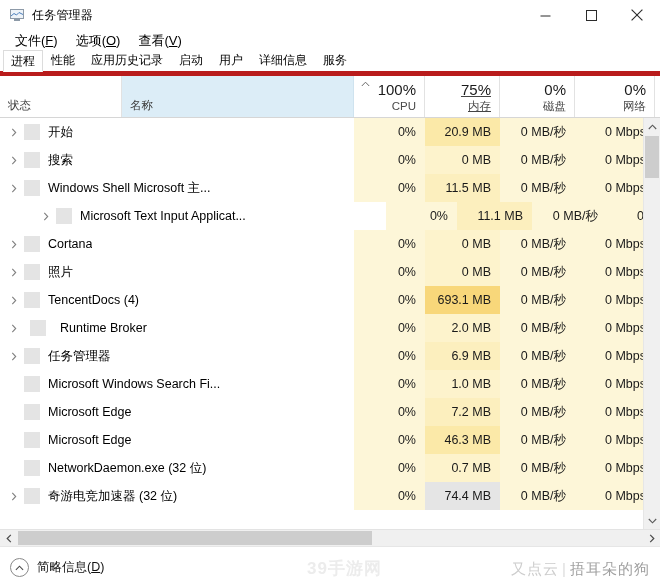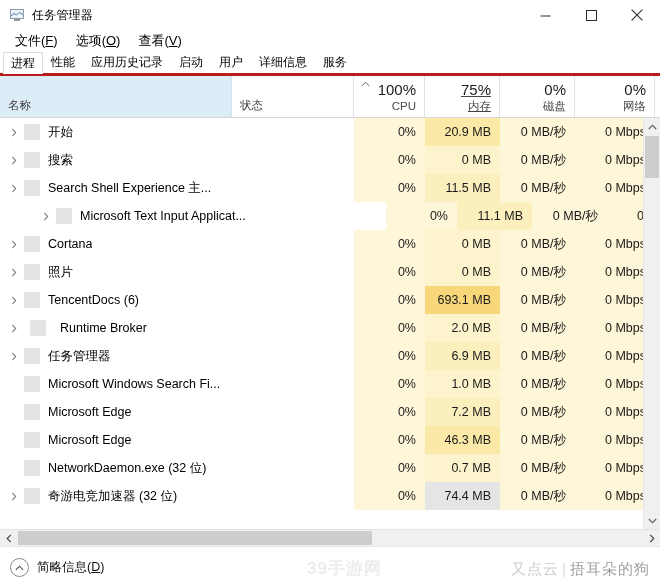--- a/index.html
+++ b/index.html
@@ -105,21 +105,21 @@
   .menu-item u { text-decoration: underline; }
 
   
   .tabstrip {
     height: 23px;
     min-height: 23px;
     display: flex;
     align-items: flex-end;
     padding-left: 3px;
     background: #ffffff;
-    border-bottom: 3px solid #b91c1c;
+    border-bottom: 5px solid #b91c1c;
     box-sizing: border-box;
   }
   .tab {
     font-size: 12px;
     padding: 2px 7px 3px 7px;
     height: 22px;
     box-sizing: border-box;
     line-height: 17px;
     color: #000;
     border: 1px solid transparent;
@@ -411,25 +411,25 @@
       <div class="tab">应用历史记录</div>
       <div class="tab">启动</div>
       <div class="tab">用户</div>
       <div class="tab">详细信息</div>
       <div class="tab">服务</div>
     </div>
 
   <div class="gridwrap">
 
     <div class="header-row" id="headerrow">
+        <div class="hcell status" style="width: 122px; flex: 0 0 122px;">
+          <div class="lbl">状态</div>
+        </div>
         <div class="hcell name name" style="width: 232px; flex: 0 0 232px;">
           <div class="lbl">名称</div>
-        </div>
-        <div class="hcell status" style="width: 122px; flex: 0 0 122px;">
-          <div class="lbl">状态</div>
         </div>
         <div class="hcell cpu" style="width: 71px; flex: 0 0 71px;">
           <svg class="sortcaret" viewBox="0 0 9 6">
             <polyline points="0.8,5 4.5,1.2 8.2,5" fill="none" stroke="#6b6b6b" stroke-width="1"></polyline>
           </svg>
           <div class="pct">100%</div>
           <div class="lbl">CPU</div>
         </div>
         <div class="hcell memory" style="width: 75px; flex: 0 0 75px; text-decoration: underline;">
           <div class="pct">75%</div>
@@ -480,21 +480,21 @@
             <div class="cell num" style="width: 80px; flex: 0 0 80px; background: rgb(253, 246, 216);">0 Mbps</div>
           </div>
           <div class="row">
             <div class="cell name" style="width: 232px; flex: 0 0 232px;">
               <span class="chev">
                 <svg width="6" height="9" viewBox="0 0 6 9">
                   <polyline points="1.3,0.9 4.7,4.5 1.3,8.1" fill="none" stroke="#808080" stroke-width="1.1"></polyline>
                 </svg>
               </span>
               <span class="procicon"></span>
-              <span class="pname">Search Shell Experience 主...</span>
+              <span class="pname">Windows Shell Microsoft 主...</span>
             </div>
             <div class="cell status" style="width: 122px; flex: 0 0 122px;"></div>
             <div class="cell num" style="width: 71px; flex: 0 0 71px; background: rgb(253, 246, 216);">0%</div>
             <div class="cell num" style="width: 75px; flex: 0 0 75px; background: rgb(252, 239, 190);">11.5 MB</div>
             <div class="cell num" style="width: 75px; flex: 0 0 75px; background: rgb(253, 246, 216);">0 MB/秒</div>
             <div class="cell num" style="width: 80px; flex: 0 0 80px; background: rgb(253, 246, 216);">0 Mbps</div>
           </div>
           <div class="row">
             <div class="cell name" style="width: 232px; flex: 0 0 232px; margin-left: 32px;">
               <span class="chev">
@@ -544,21 +544,21 @@
             <div class="cell num" style="width: 80px; flex: 0 0 80px; background: rgb(253, 246, 216);">0 Mbps</div>
           </div>
           <div class="row">
             <div class="cell name" style="width: 232px; flex: 0 0 232px;">
               <span class="chev">
                 <svg width="6" height="9" viewBox="0 0 6 9">
                   <polyline points="1.3,0.9 4.7,4.5 1.3,8.1" fill="none" stroke="#808080" stroke-width="1.1"></polyline>
                 </svg>
               </span>
               <span class="procicon"></span>
-              <span class="pname">TencentDocs (6)</span>
+              <span class="pname">TencentDocs (4)</span>
             </div>
             <div class="cell status" style="width: 122px; flex: 0 0 122px;"></div>
             <div class="cell num" style="width: 71px; flex: 0 0 71px; background: rgb(253, 246, 216);">0%</div>
             <div class="cell num" style="width: 75px; flex: 0 0 75px; background: rgb(248, 215, 122);">693.1 MB</div>
             <div class="cell num" style="width: 75px; flex: 0 0 75px; background: rgb(253, 246, 216);">0 MB/秒</div>
             <div class="cell num" style="width: 80px; flex: 0 0 80px; background: rgb(253, 246, 216);">0 Mbps</div>
           </div>
           <div class="row">
             <div class="cell name" style="width: 232px; flex: 0 0 232px; gap: 6px;">
               <span class="chev">

